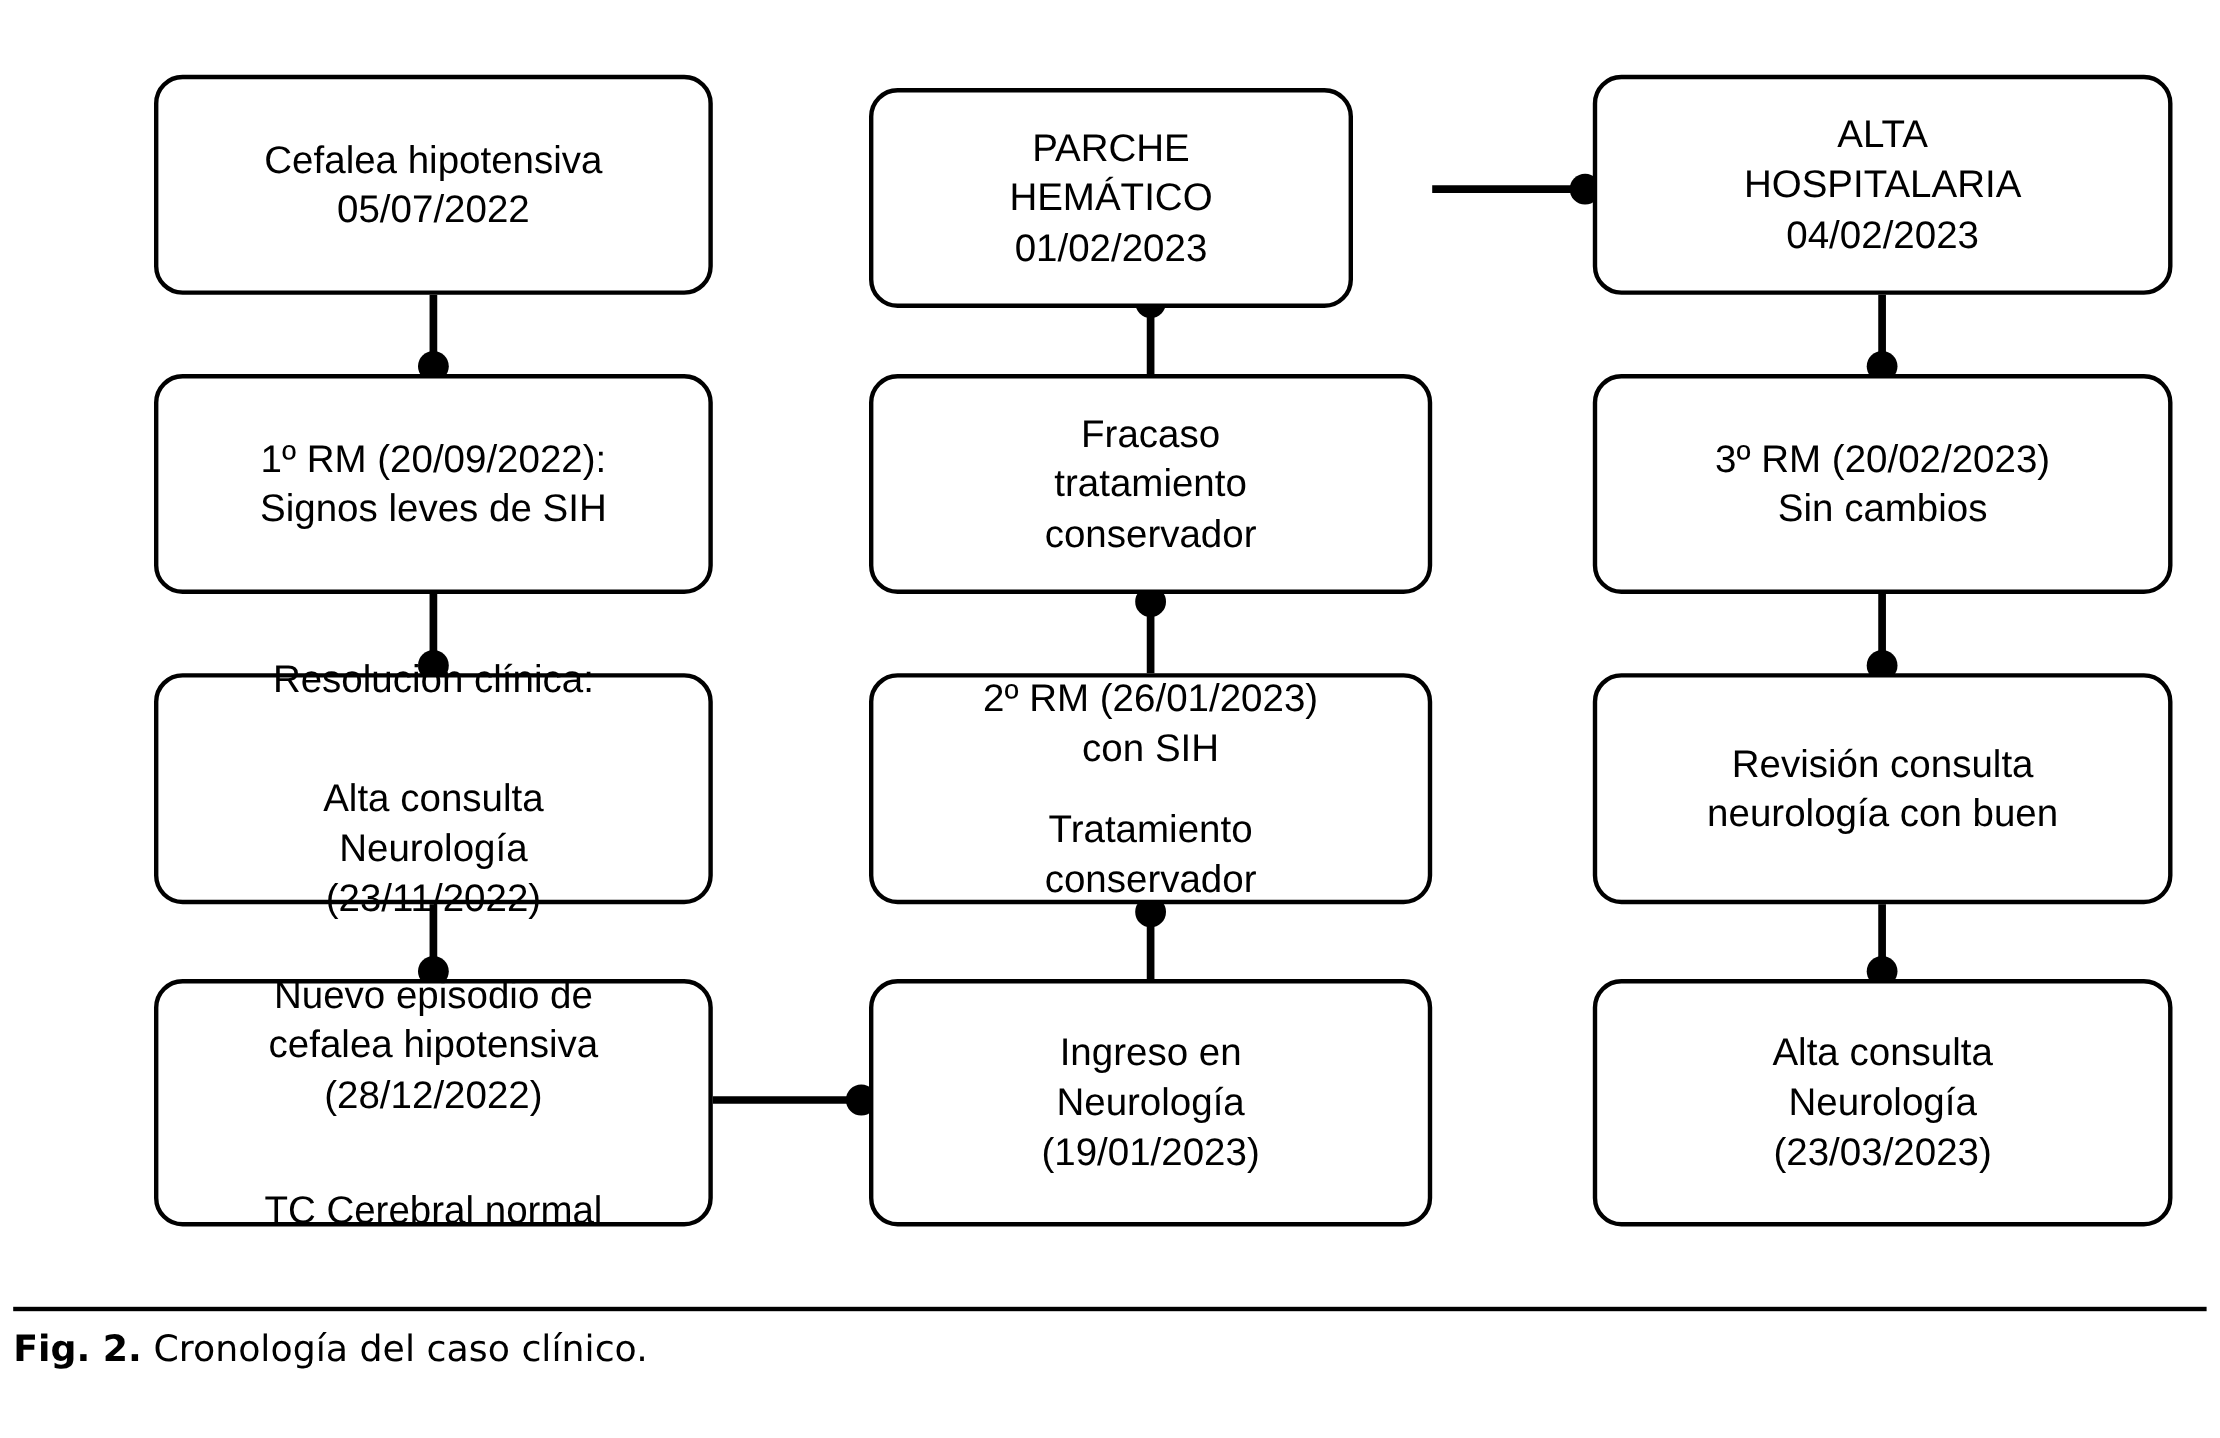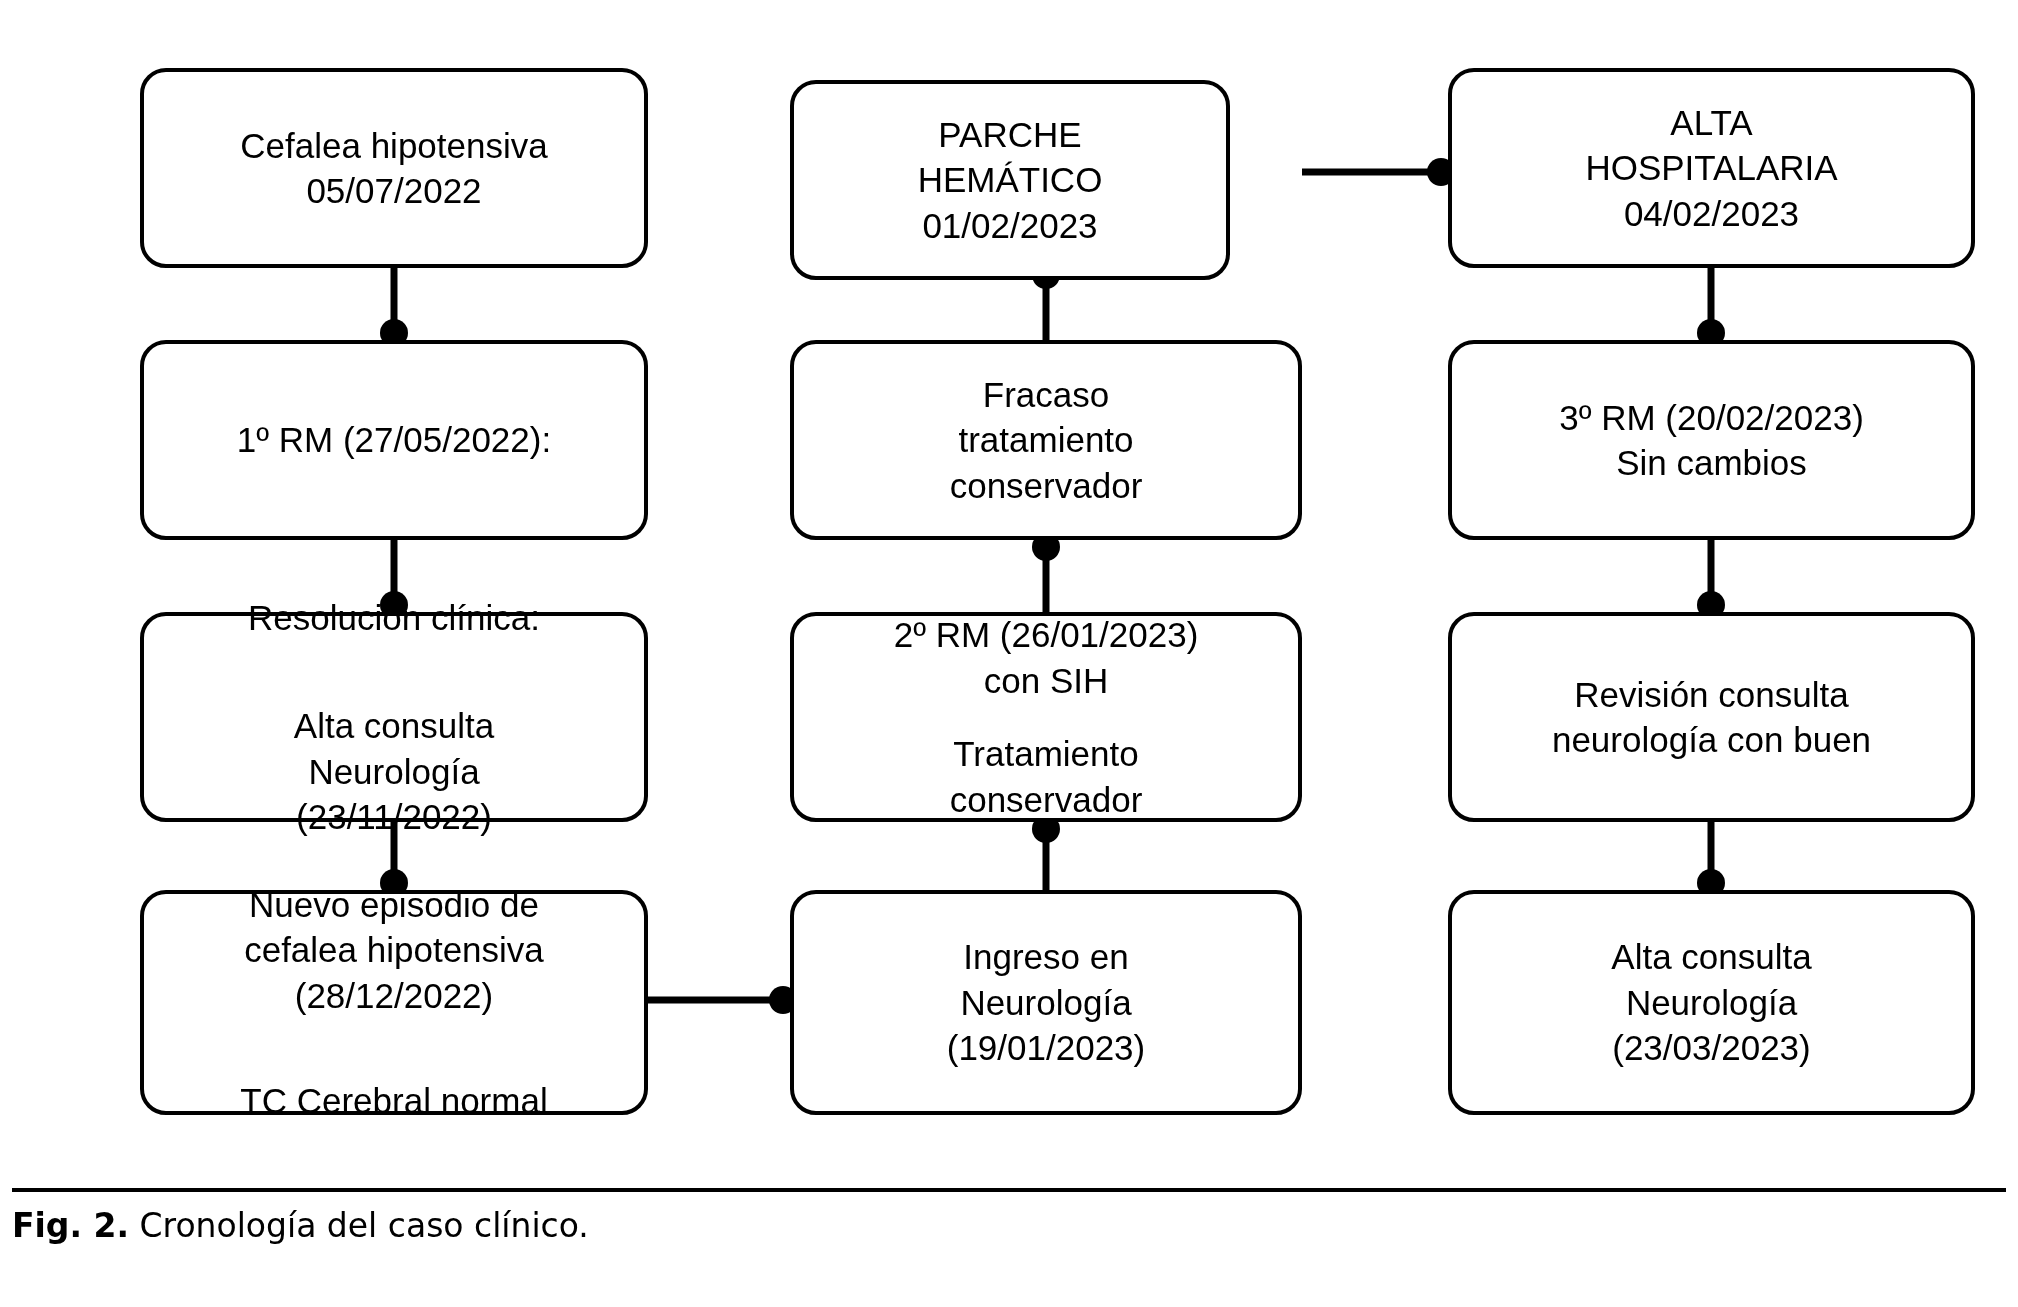--- a/index.html
+++ b/index.html
@@ -134,21 +134,22 @@
 
     </g>
   </svg>
 
   <div class="node" style="left:140px; top:68px; width:508px; height:200px;">
     <div class="seg tight">Cefalea hipotensiva</div>
     <div class="seg tight">05/07/2022</div>
   </div>
 
   <div class="node" style="left:140px; top:340px; width:508px; height:200px;">
-    <div class="seg tight">1º RM (27/05/2022):</div>
+    <div class="seg tight">1º RM (20/09/2022):</div>
+    <div class="seg tight">Signos leves de SIH</div>
   </div>
 
   <div class="node" style="left:140px; top:612px; width:508px; height:210px;gap:35px;">
     <div class="seg">Resolución clínica:</div>
     <div class="seg">
       <div>Alta consulta</div>
       <div>Neurología</div>
       <div>(23/11/2022)</div>
     </div>
   </div>

